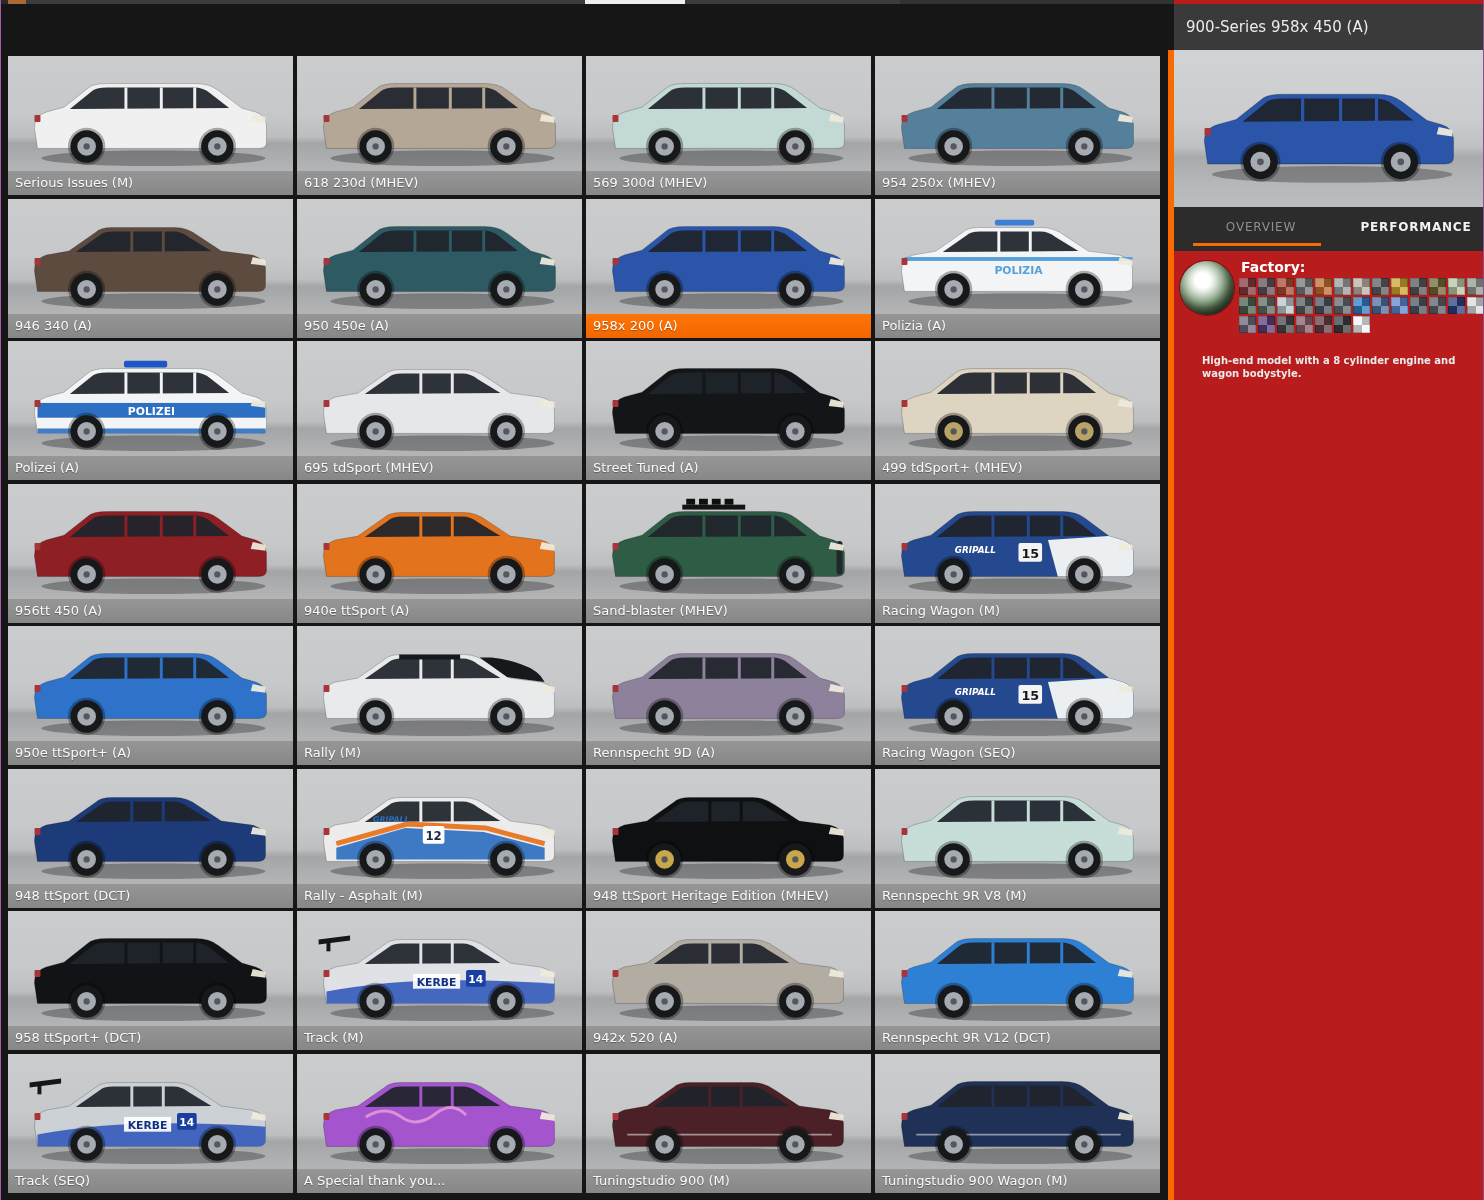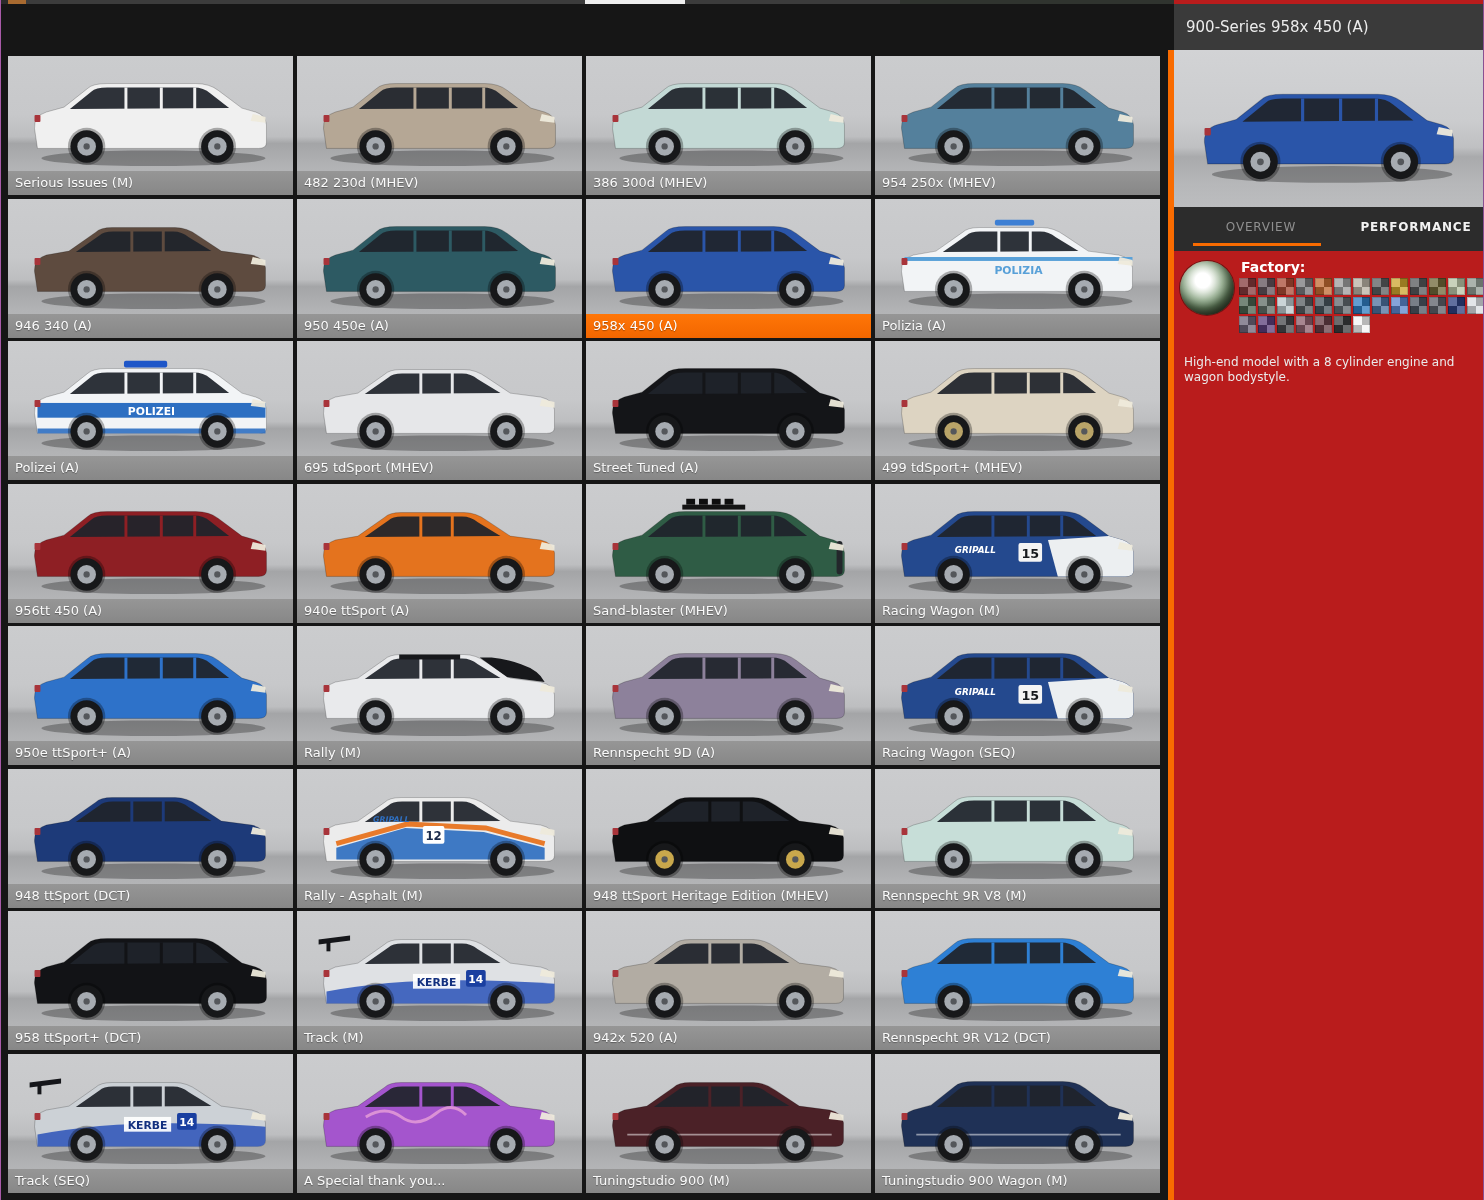--- a/index.html
+++ b/index.html
@@ -64,21 +64,21 @@
   .factory-row{display:flex;gap:5px;}
   .factory-thumb{
     flex:0 0 54px;width:54px;height:54px;border-radius:50%;margin-top:2px;
     background:radial-gradient(circle at 42% 36%, #ffffff 0 16%, #dfe7dc 26%, #9fb59a 42%, #5d7757 60%, #38472f 78%, #20281c 100%);
     box-shadow:0 0 0 1px rgba(0,0,0,.4), inset -4px -6px 10px rgba(0,0,0,.45);
   }
   .factory-label{font-size:14px;font-weight:bold;color:#fff;margin:0 0 3px 2px;}
   .swatches{display:flex;flex-wrap:wrap;gap:2px;width:248px;}
   .swatch{width:17px;height:17px;cursor:pointer;box-shadow:inset 0 0 0 1px rgba(0,0,0,.25);}
   .swatch i{display:block;width:50%;height:50%;float:left;opacity:.25;}
-  .desc{margin:22px 4px 0 4px;font-size:12px;line-height:1.28;color:#eaeaea;width:278px;}
+  .desc{margin:22px 4px 0 22px;font-size:10px;line-height:1.28;color:#eaeaea;width:278px;font-weight:bold;}
 </style>
 </head>
 <body>
 
 <div class="screen">
   <div class="world-strip"></div>
 
 
   <div class="grid" id="grid">
       <div class="cell">
@@ -126,21 +126,21 @@
               <circle cx="80" cy="90" r="3.2" fill="#54575b"></circle>
             </g>
     <g>
               <circle cx="213" cy="90" r="19" fill="rgba(0,0,0,.30)"></circle>
               <circle cx="213" cy="90" r="16.5" fill="#17181a"></circle>
               <circle cx="213" cy="90" r="9.5" fill="#a6abb1"></circle>
               <circle cx="213" cy="90" r="3.2" fill="#54575b"></circle>
             </g>
   </svg>
         </div>
-        <div class="cell-label">482 230d (MHEV)</div>
+        <div class="cell-label">618 230d (MHEV)</div>
       </div>
       <div class="cell">
         <div class="thumb">
           <svg viewBox="0 0 290 116" xmlns="http://www.w3.org/2000/svg">
     <ellipse cx="148" cy="102" rx="114" ry="8" fill="rgba(0,0,0,.28)"></ellipse>
     <path d="M30,92 L27,72 Q26,59 39,55 L57,50 L81,31 Q86,26 101,26 L191,26 Q205,26 214,33 L238,51 L252,55 Q262,58 263,68 L263,86 Q263,92 255,92 Z" fill="#c3d9d5" stroke="rgba(0,0,0,.22)" stroke-width="1"></path>
     <path d="M63,52 L85,34 Q89,30 101,30 L189,30 Q199,30 206,36 L225,51 Z" fill="#1f242b" opacity=".93"></path>
             <line x1="120" y1="30" x2="120" y2="52" stroke="#c3d9d5" stroke-width="3"></line>
             <line x1="156" y1="30" x2="156" y2="52" stroke="#c3d9d5" stroke-width="3"></line>
             <line x1="190" y1="30" x2="190" y2="52" stroke="#c3d9d5" stroke-width="3"></line>
@@ -153,21 +153,21 @@
               <circle cx="80" cy="90" r="3.2" fill="#54575b"></circle>
             </g>
     <g>
               <circle cx="213" cy="90" r="19" fill="rgba(0,0,0,.30)"></circle>
               <circle cx="213" cy="90" r="16.5" fill="#17181a"></circle>
               <circle cx="213" cy="90" r="9.5" fill="#a6abb1"></circle>
               <circle cx="213" cy="90" r="3.2" fill="#54575b"></circle>
             </g>
   </svg>
         </div>
-        <div class="cell-label">386 300d (MHEV)</div>
+        <div class="cell-label">569 300d (MHEV)</div>
       </div>
       <div class="cell">
         <div class="thumb">
           <svg viewBox="0 0 290 116" xmlns="http://www.w3.org/2000/svg">
     <ellipse cx="148" cy="102" rx="114" ry="8" fill="rgba(0,0,0,.28)"></ellipse>
     <path d="M30,92 L27,72 Q26,59 39,55 L57,50 L81,31 Q86,26 101,26 L191,26 Q205,26 214,33 L238,51 L252,55 Q262,58 263,68 L263,86 Q263,92 255,92 Z" fill="#54809c" stroke="rgba(0,0,0,.22)" stroke-width="1"></path>
     <path d="M63,52 L85,34 Q89,30 101,30 L189,30 Q199,30 206,36 L225,51 Z" fill="#1f242b" opacity=".93"></path>
             <line x1="120" y1="30" x2="120" y2="52" stroke="#54809c" stroke-width="3"></line>
             <line x1="156" y1="30" x2="156" y2="52" stroke="#54809c" stroke-width="3"></line>
             <line x1="190" y1="30" x2="190" y2="52" stroke="#54809c" stroke-width="3"></line>
@@ -260,21 +260,21 @@
               <circle cx="80" cy="90" r="3.2" fill="#54575b"></circle>
             </g>
     <g>
               <circle cx="213" cy="90" r="19" fill="rgba(0,0,0,.30)"></circle>
               <circle cx="213" cy="90" r="16.5" fill="#17181a"></circle>
               <circle cx="213" cy="90" r="9.5" fill="#a6abb1"></circle>
               <circle cx="213" cy="90" r="3.2" fill="#54575b"></circle>
             </g>
   </svg>
         </div>
-        <div class="cell-label">958x 450 (A)</div>
+        <div class="cell-label">958x 200 (A)</div>
       </div>
       <div class="cell">
         <div class="thumb">
           <svg viewBox="0 0 290 116" xmlns="http://www.w3.org/2000/svg">
     <ellipse cx="148" cy="102" rx="114" ry="8" fill="rgba(0,0,0,.28)"></ellipse>
     <path d="M30,92 L27,72 Q26,59 39,55 L62,51 L89,32 Q94,27 106,27 L170,27 Q182,27 193,35 L217,51 L248,55 Q261,58 262,68 L262,86 Q262,92 254,92 Z" fill="#f2f4f6" stroke="rgba(0,0,0,.22)" stroke-width="1"></path>
     <path d="M69,52 L93,35 Q97,31 107,31 L168,31 Q177,31 184,37 L207,51 Z" fill="#1f242b" opacity=".93"></path>
             <line x1="126" y1="30" x2="126" y2="52" stroke="#f2f4f6" stroke-width="3"></line>
             <line x1="158" y1="30" x2="158" y2="52" stroke="#f2f4f6" stroke-width="3"></line>
             <rect x="122" y="19" width="40" height="6" rx="2" fill="#3d7fd4"></rect>

